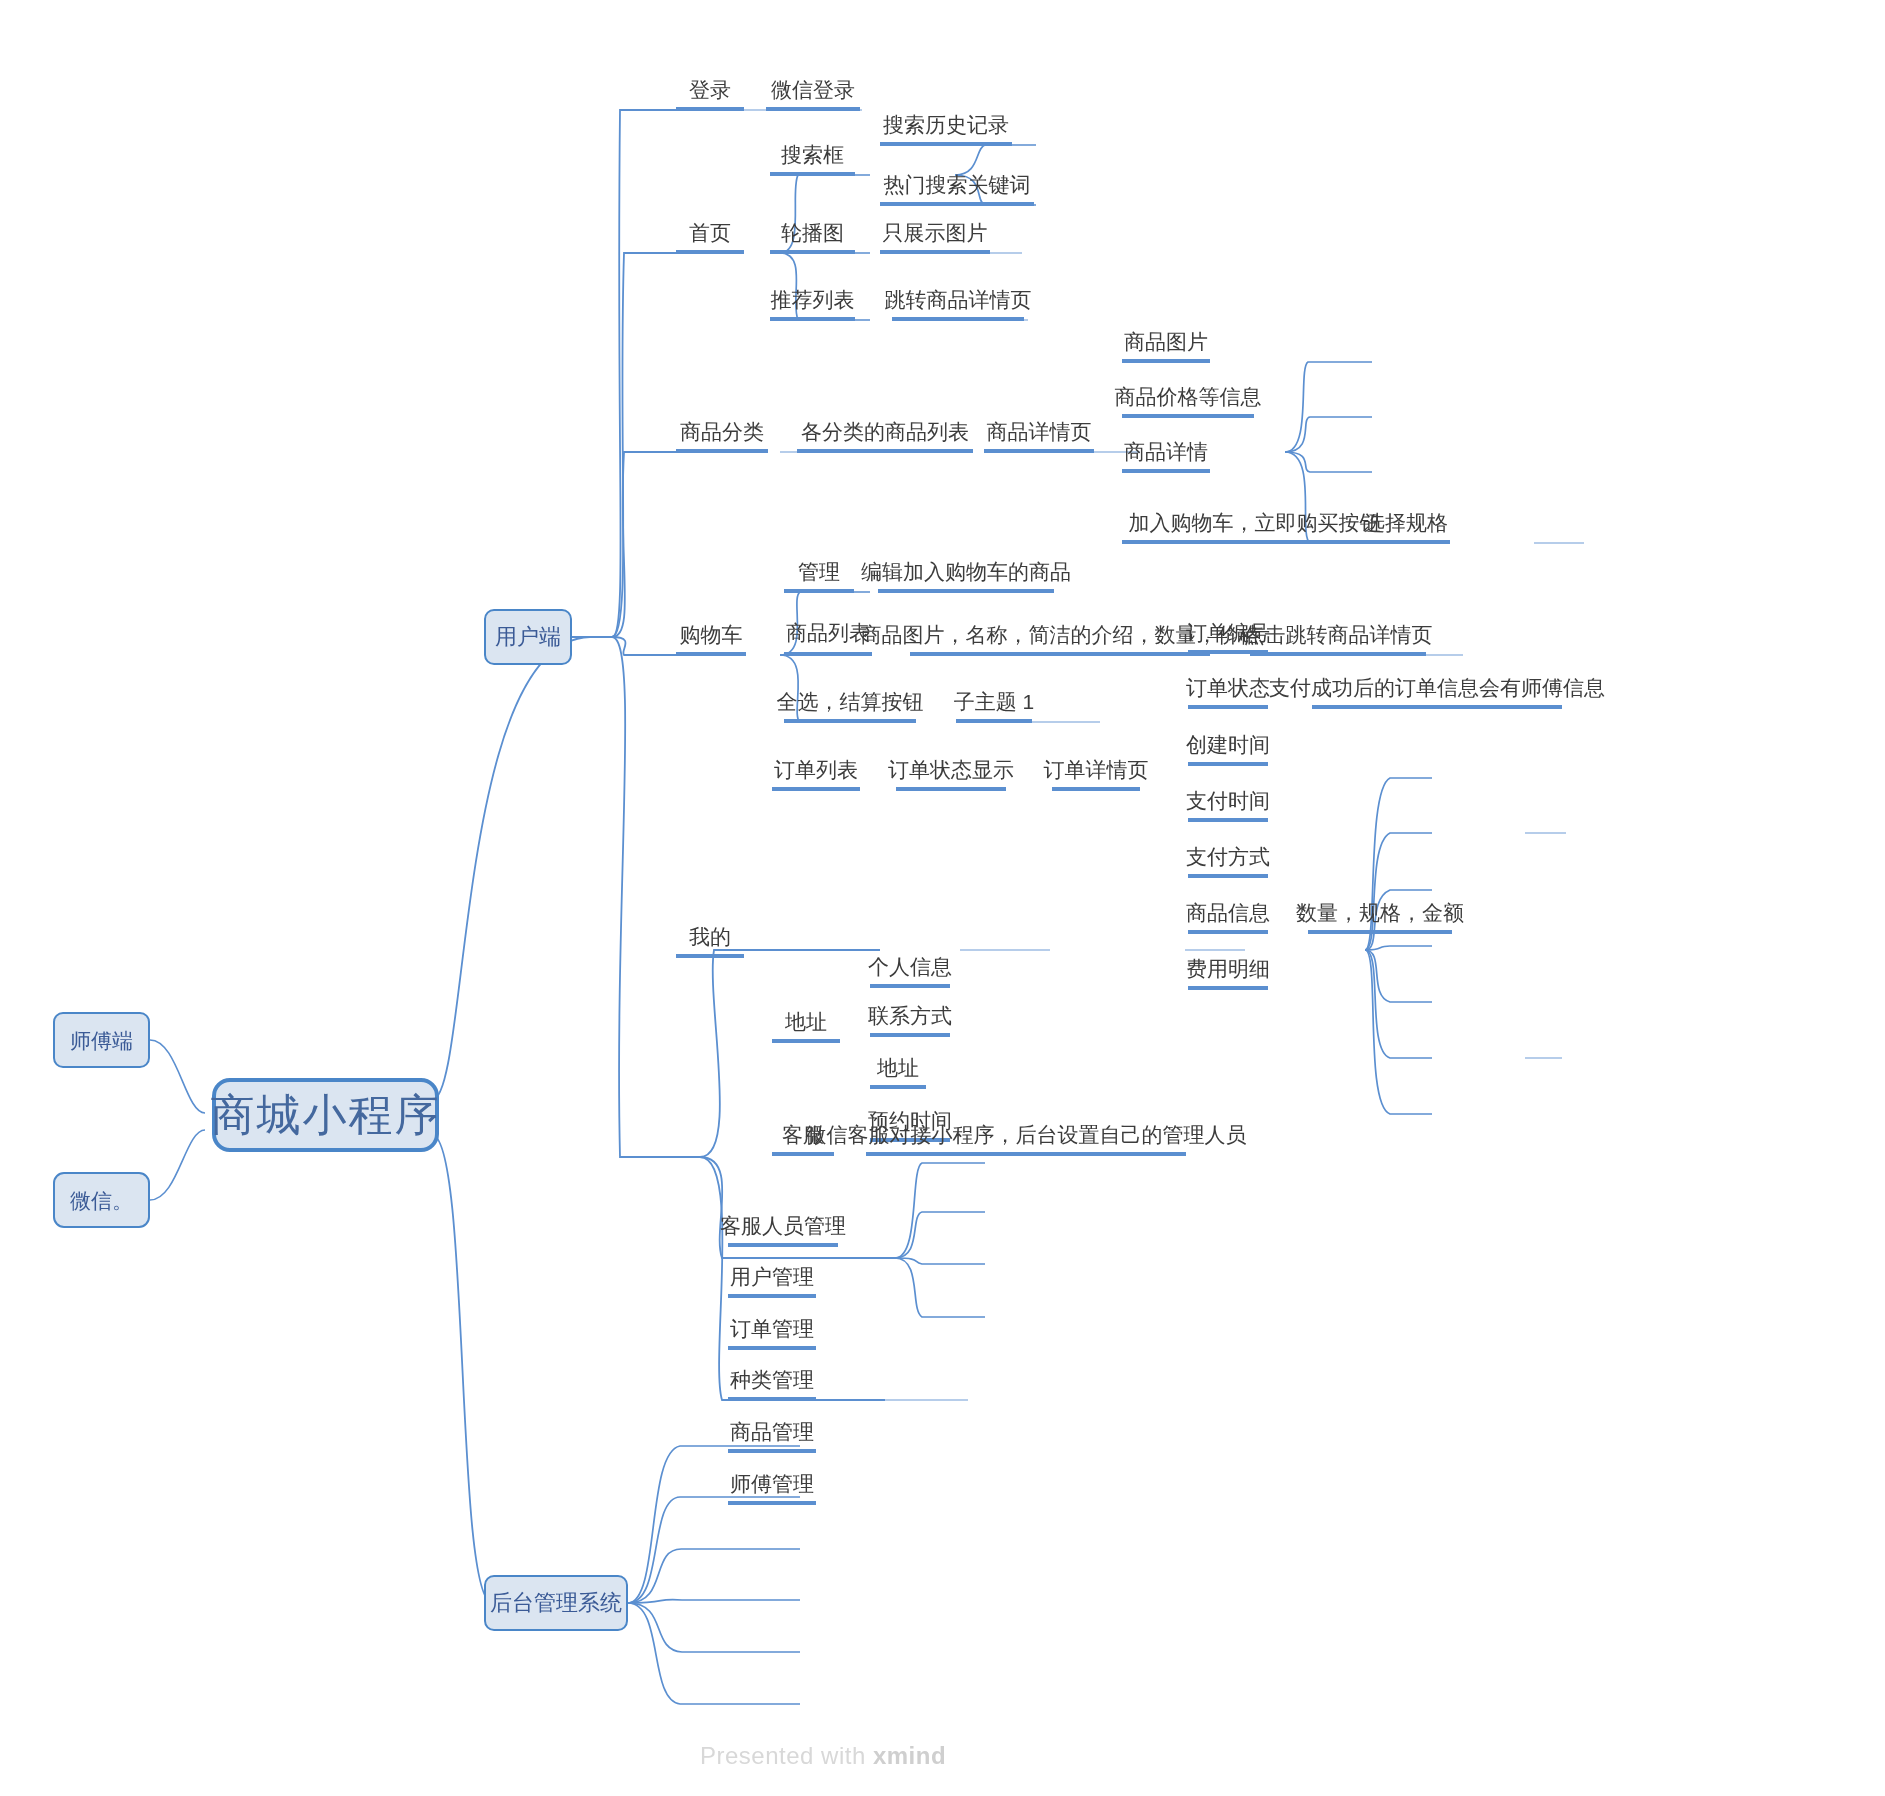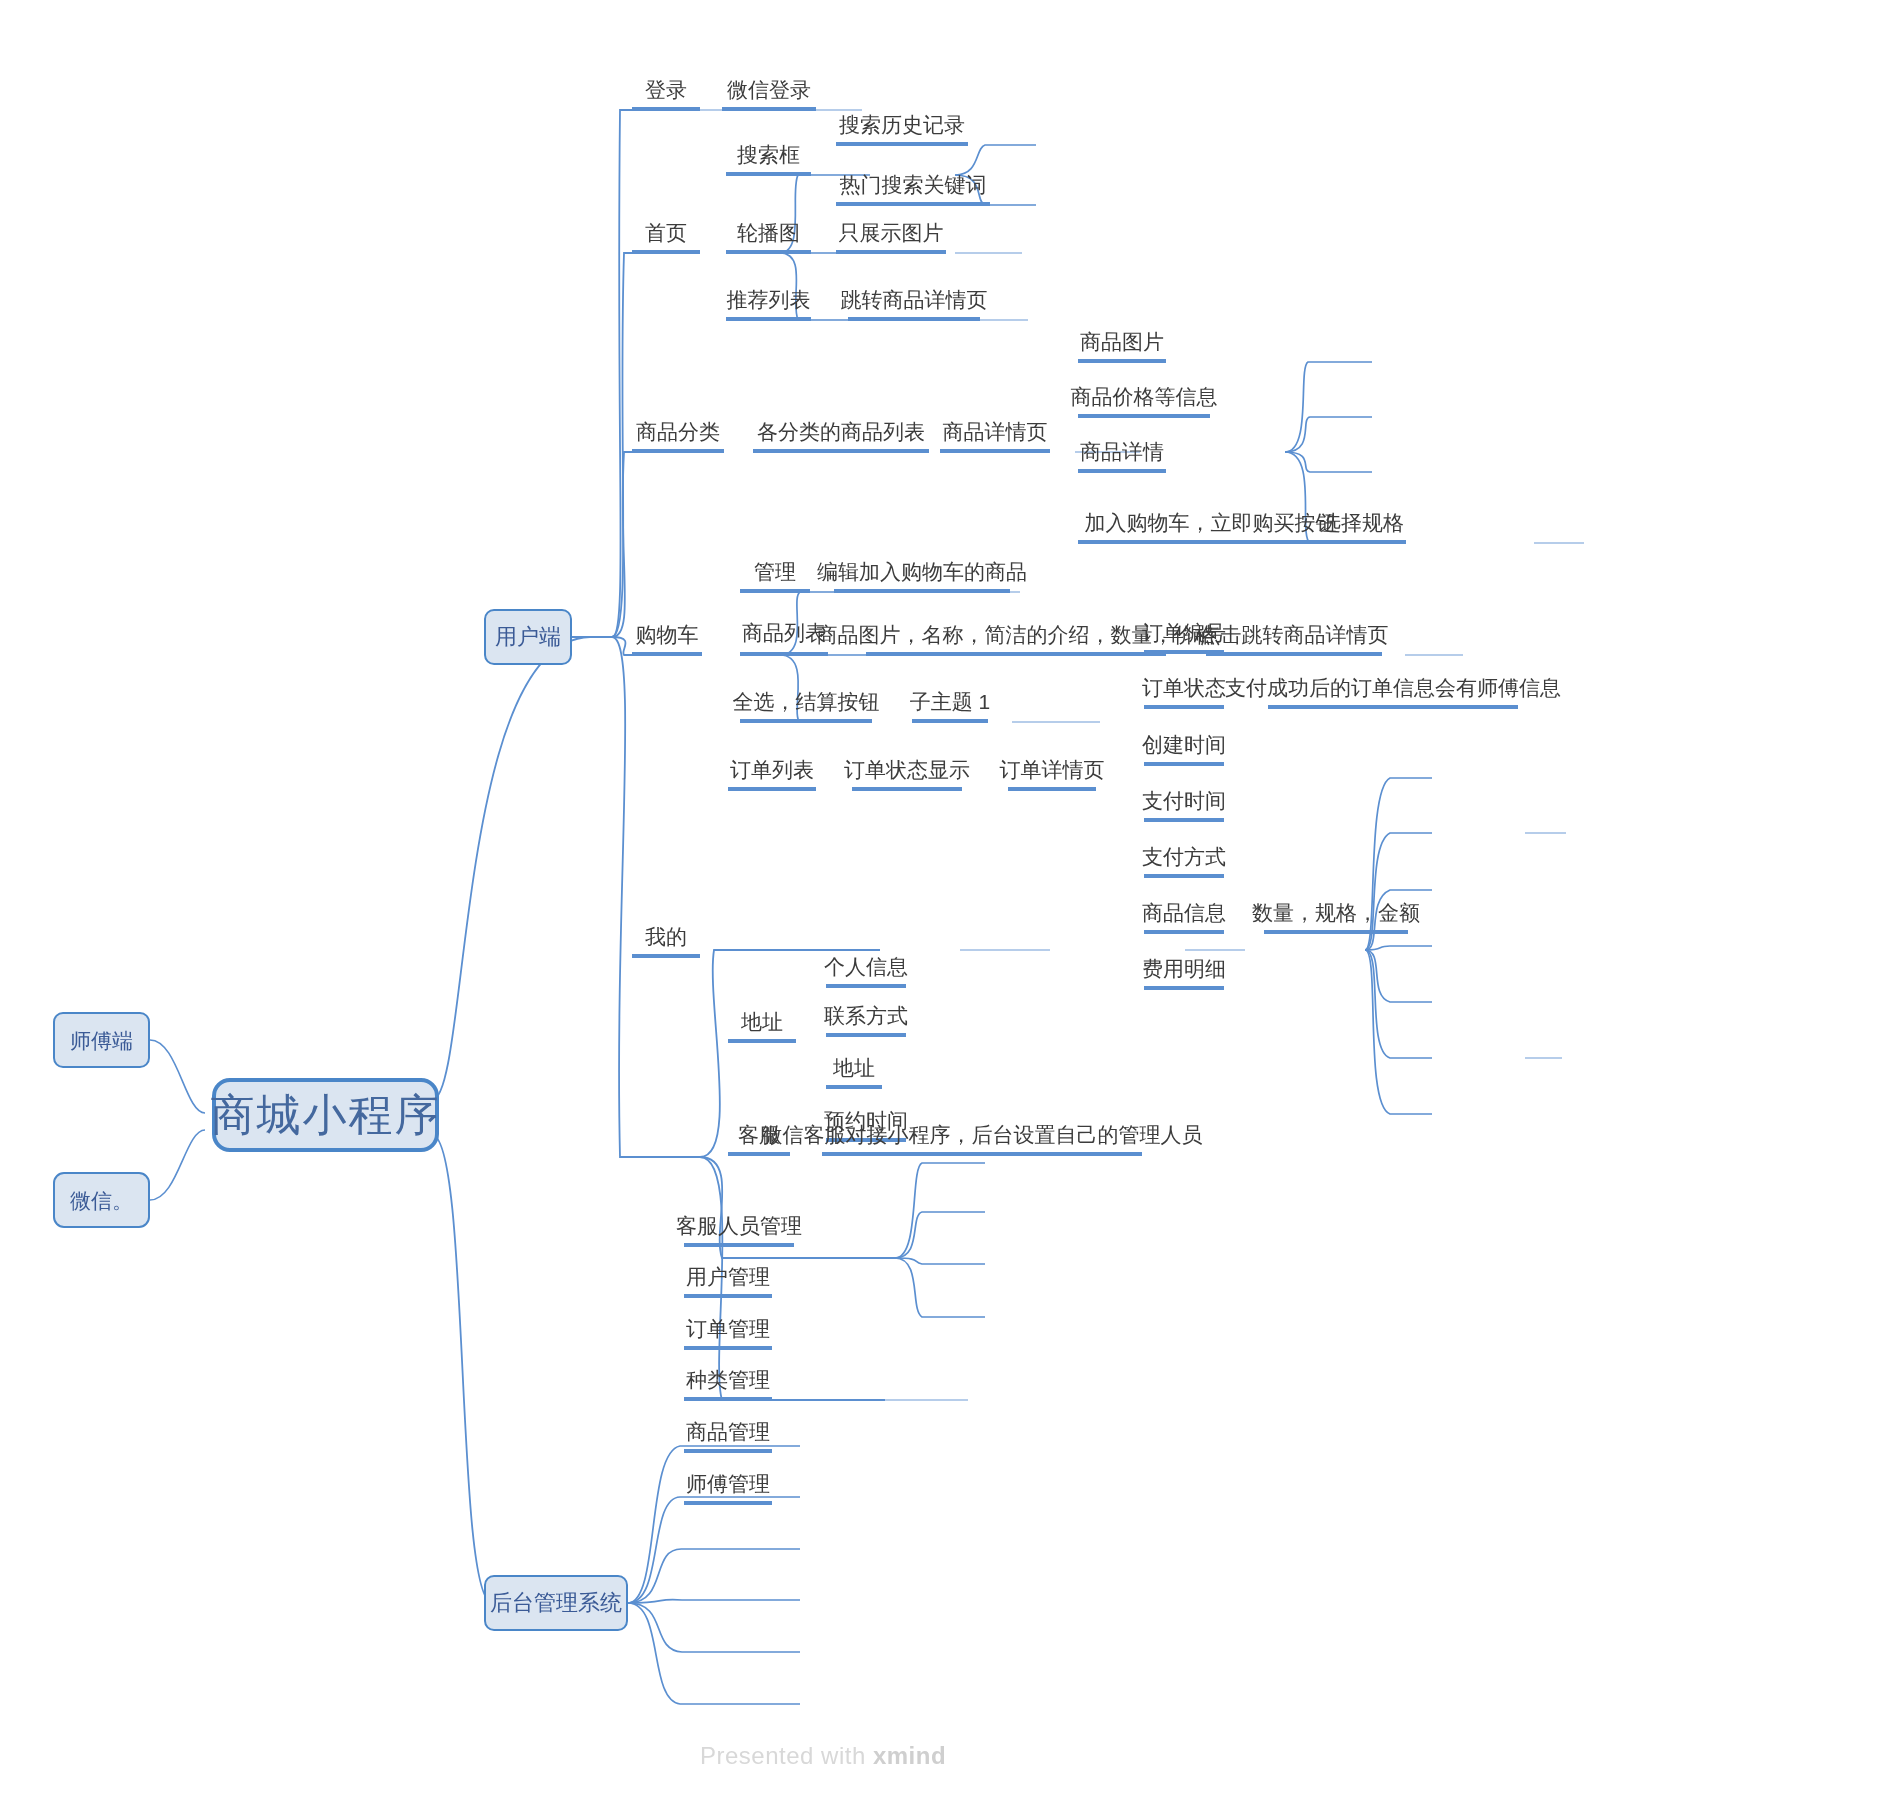--- a/index.html
+++ b/index.html
@@ -64,20 +64,21 @@
     white-space: nowrap;
     color: #3c3c3c;
     font-size: 21px;
     line-height: 1.1;
     padding-bottom: 6px;
     border-bottom: 4px solid #5b8fd0;
     text-align: center;
     display: flex;
     align-items: flex-end;
     justify-content: center;
+    margin-left: 44px;
   }
 
   
   .watermark {
     position: absolute;
     color: #d8d8d8;
     font-size: 24px;
     letter-spacing: 0.5px;
     white-space: nowrap;
     user-select: none;

